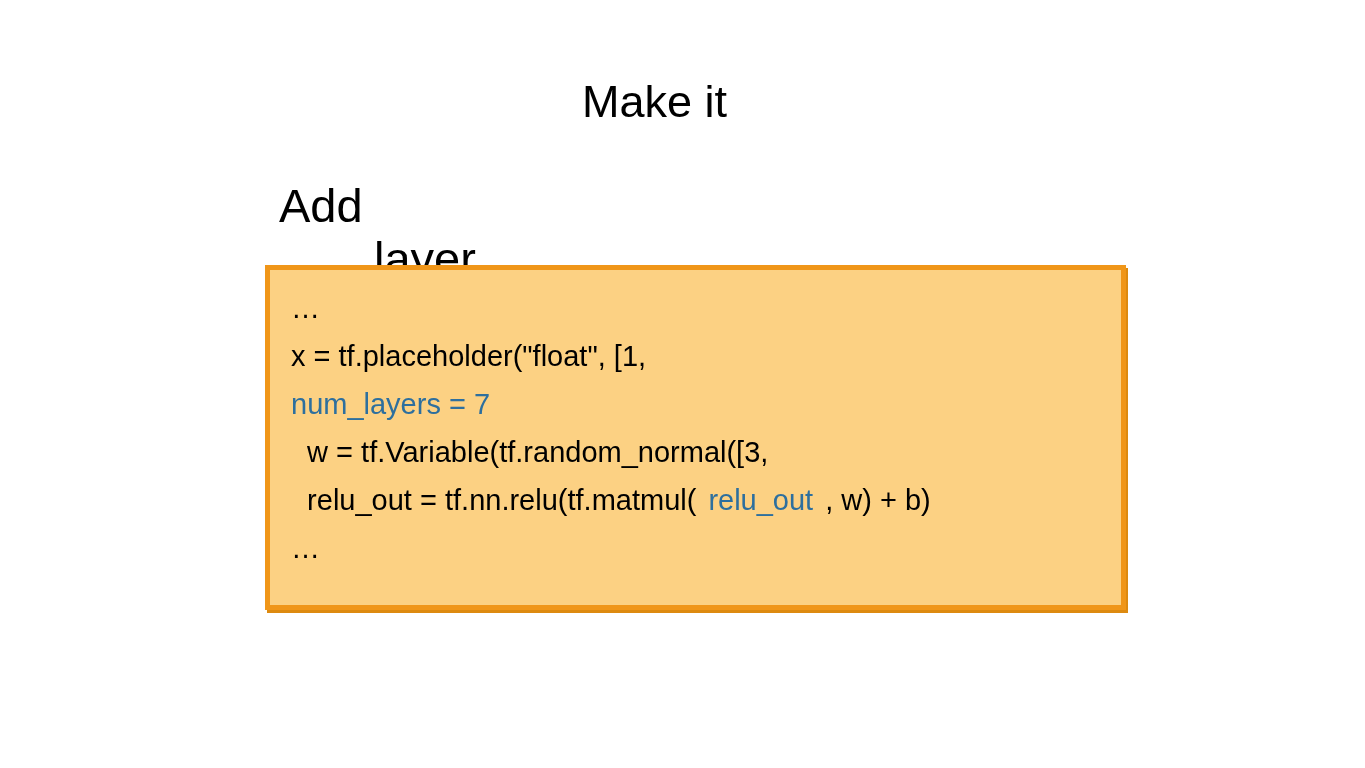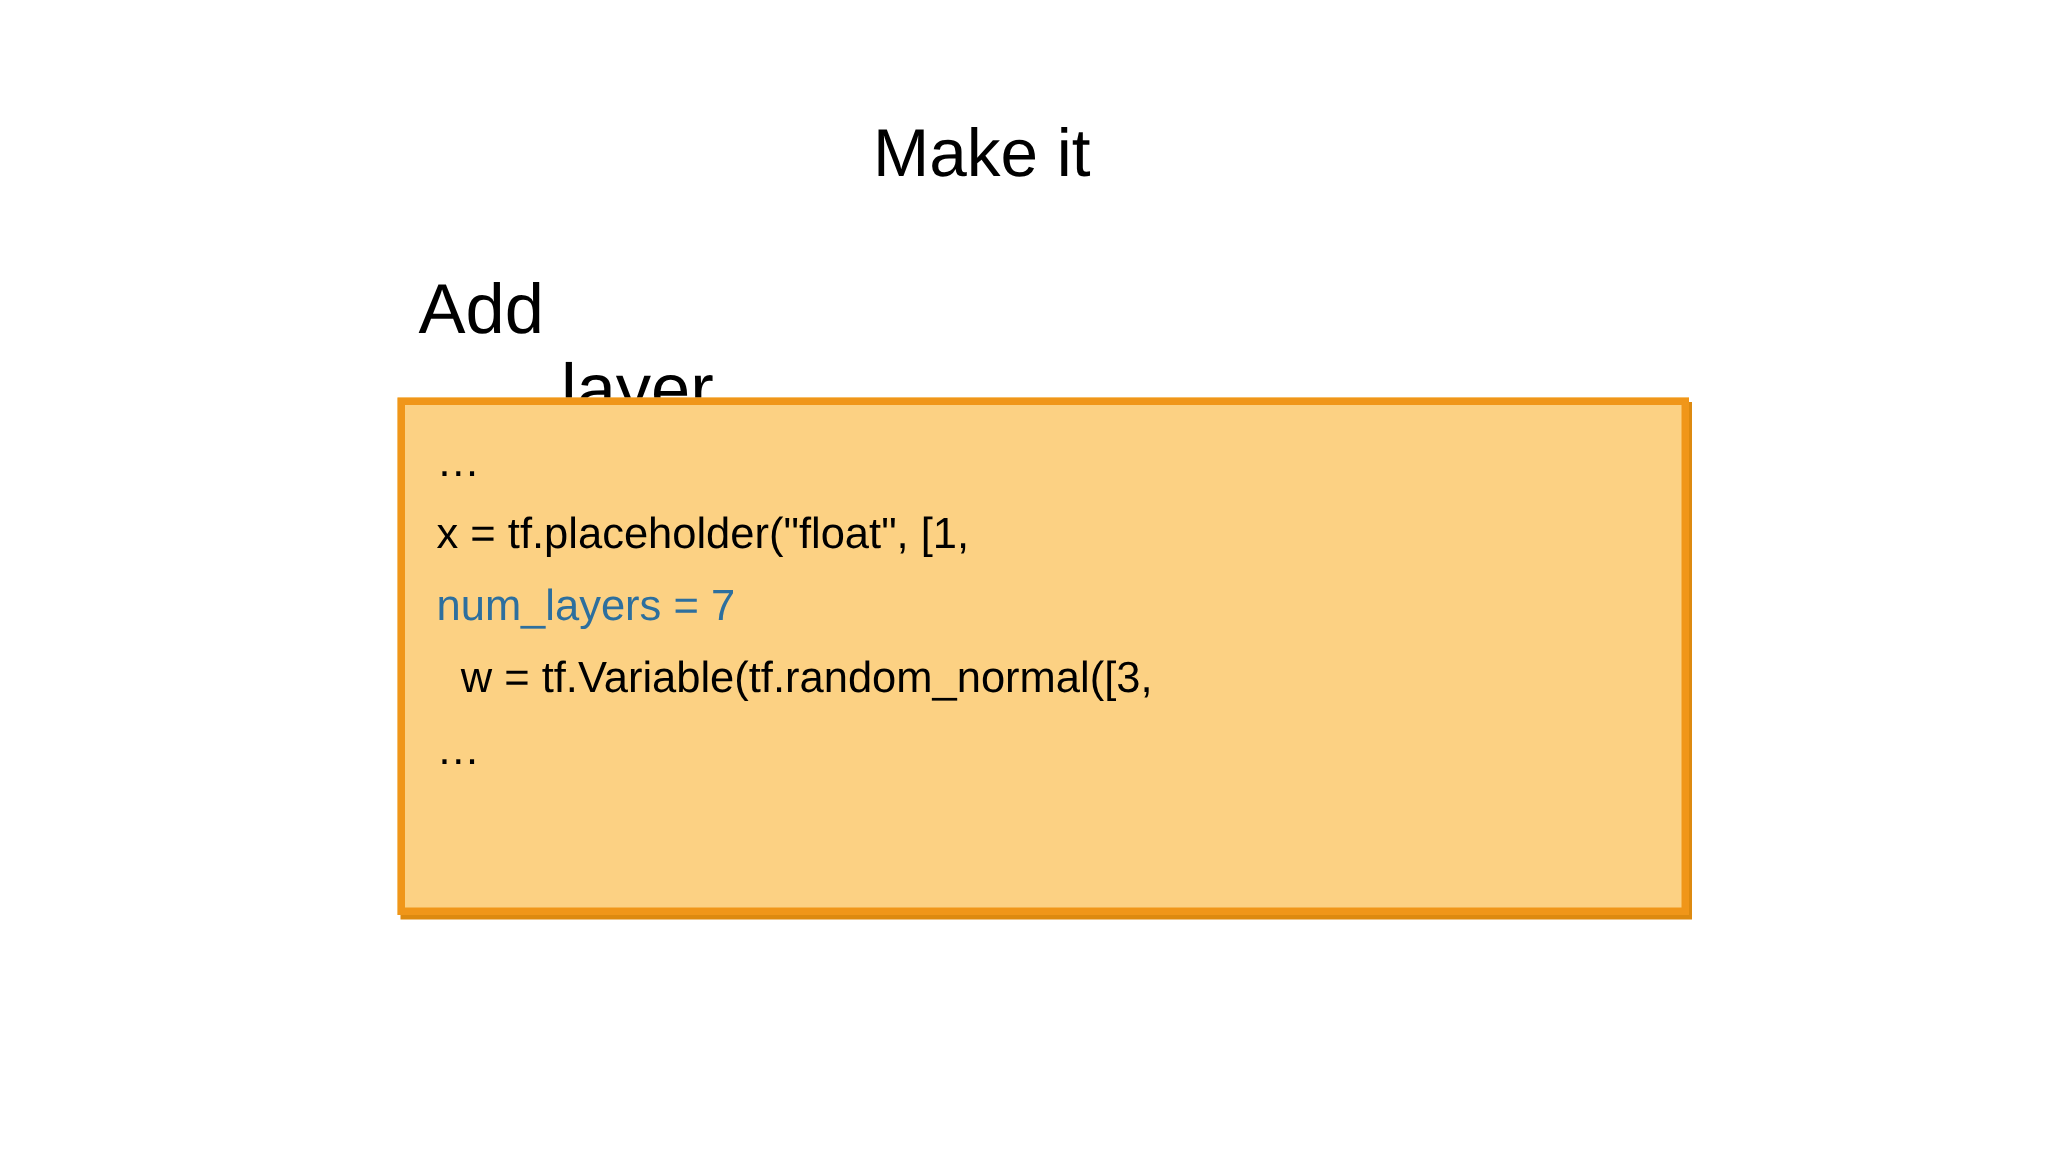--- a/index.html
+++ b/index.html
@@ -69,16 +69,17 @@
 
   <span class="abs caption-frag frag-layer">layer</span>
 
   <span class="abs caption-frag frag-s">s</span>
 
   <div class="abs code-box">
       <div class="code-line"><span class="seg-k">…</span></div>
       <div class="code-line"><span class="seg-k">x = tf.placeholder("float", [1,</span></div>
       <div class="code-line"><span class="seg-b">num_layers = 7</span></div>
       <div class="code-line"><span class="seg-k">  w = tf.Variable(tf.random_normal([3,</span></div>
+      <div class="code-line"><span class="seg-k">  relu_out = tf.nn.relu(tf.matmul(</span><span class="seg-b">relu_out</span><span class="seg-k">, w) + b)</span></div>
       <div class="code-line"><span class="seg-k">…</span></div>
     </div>
 
 </div>
 
 </body></html>

